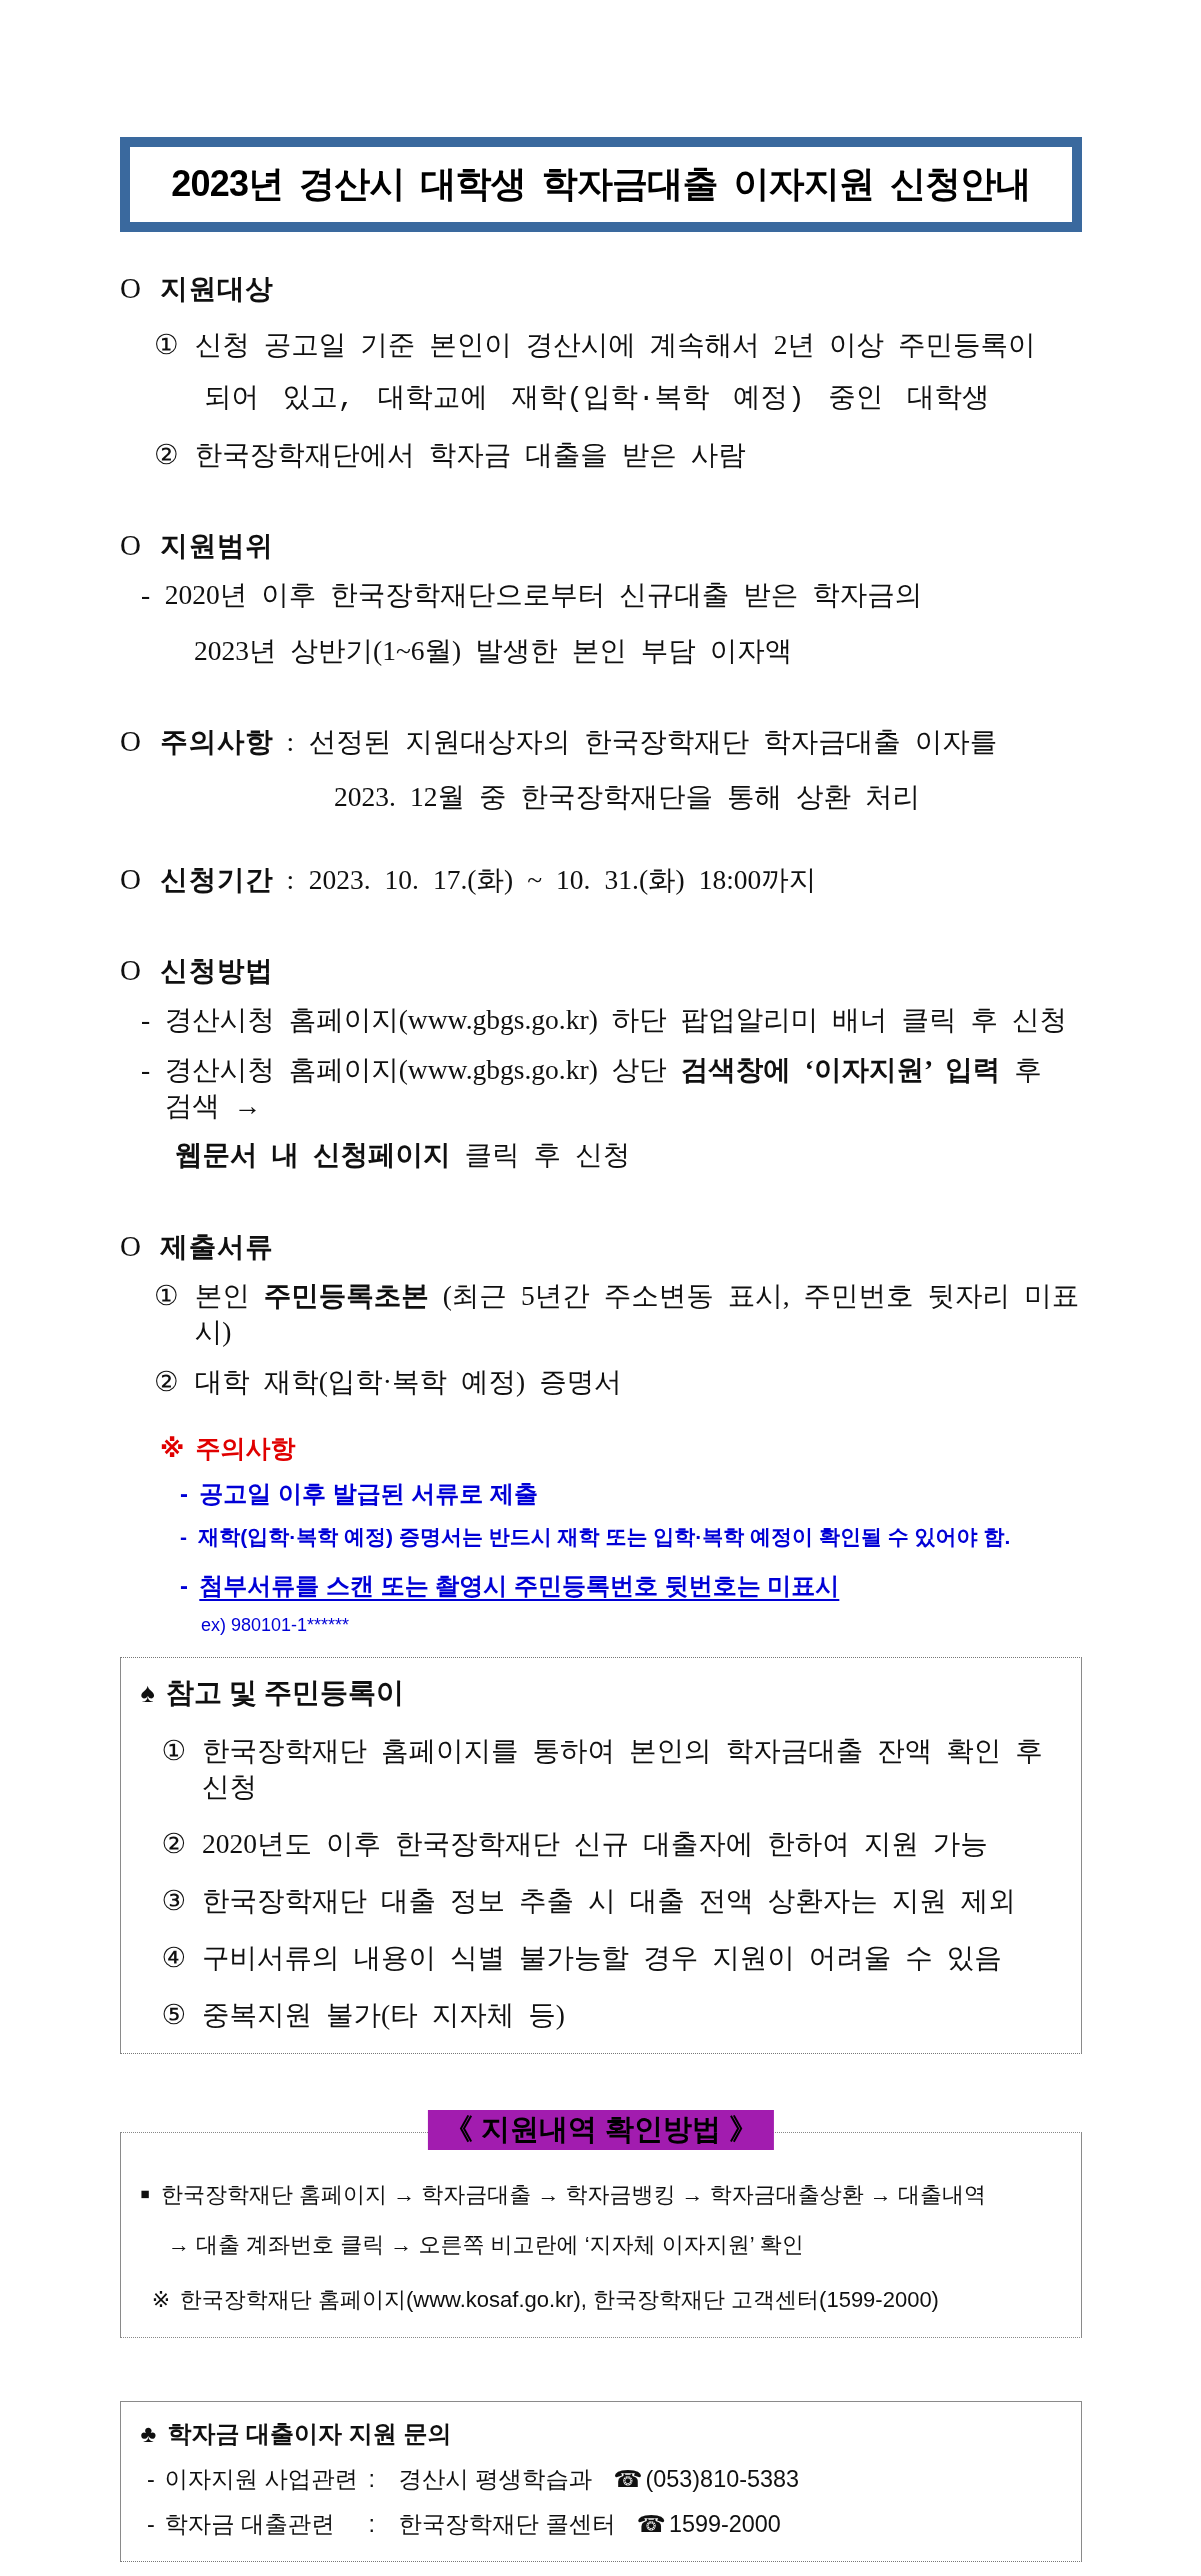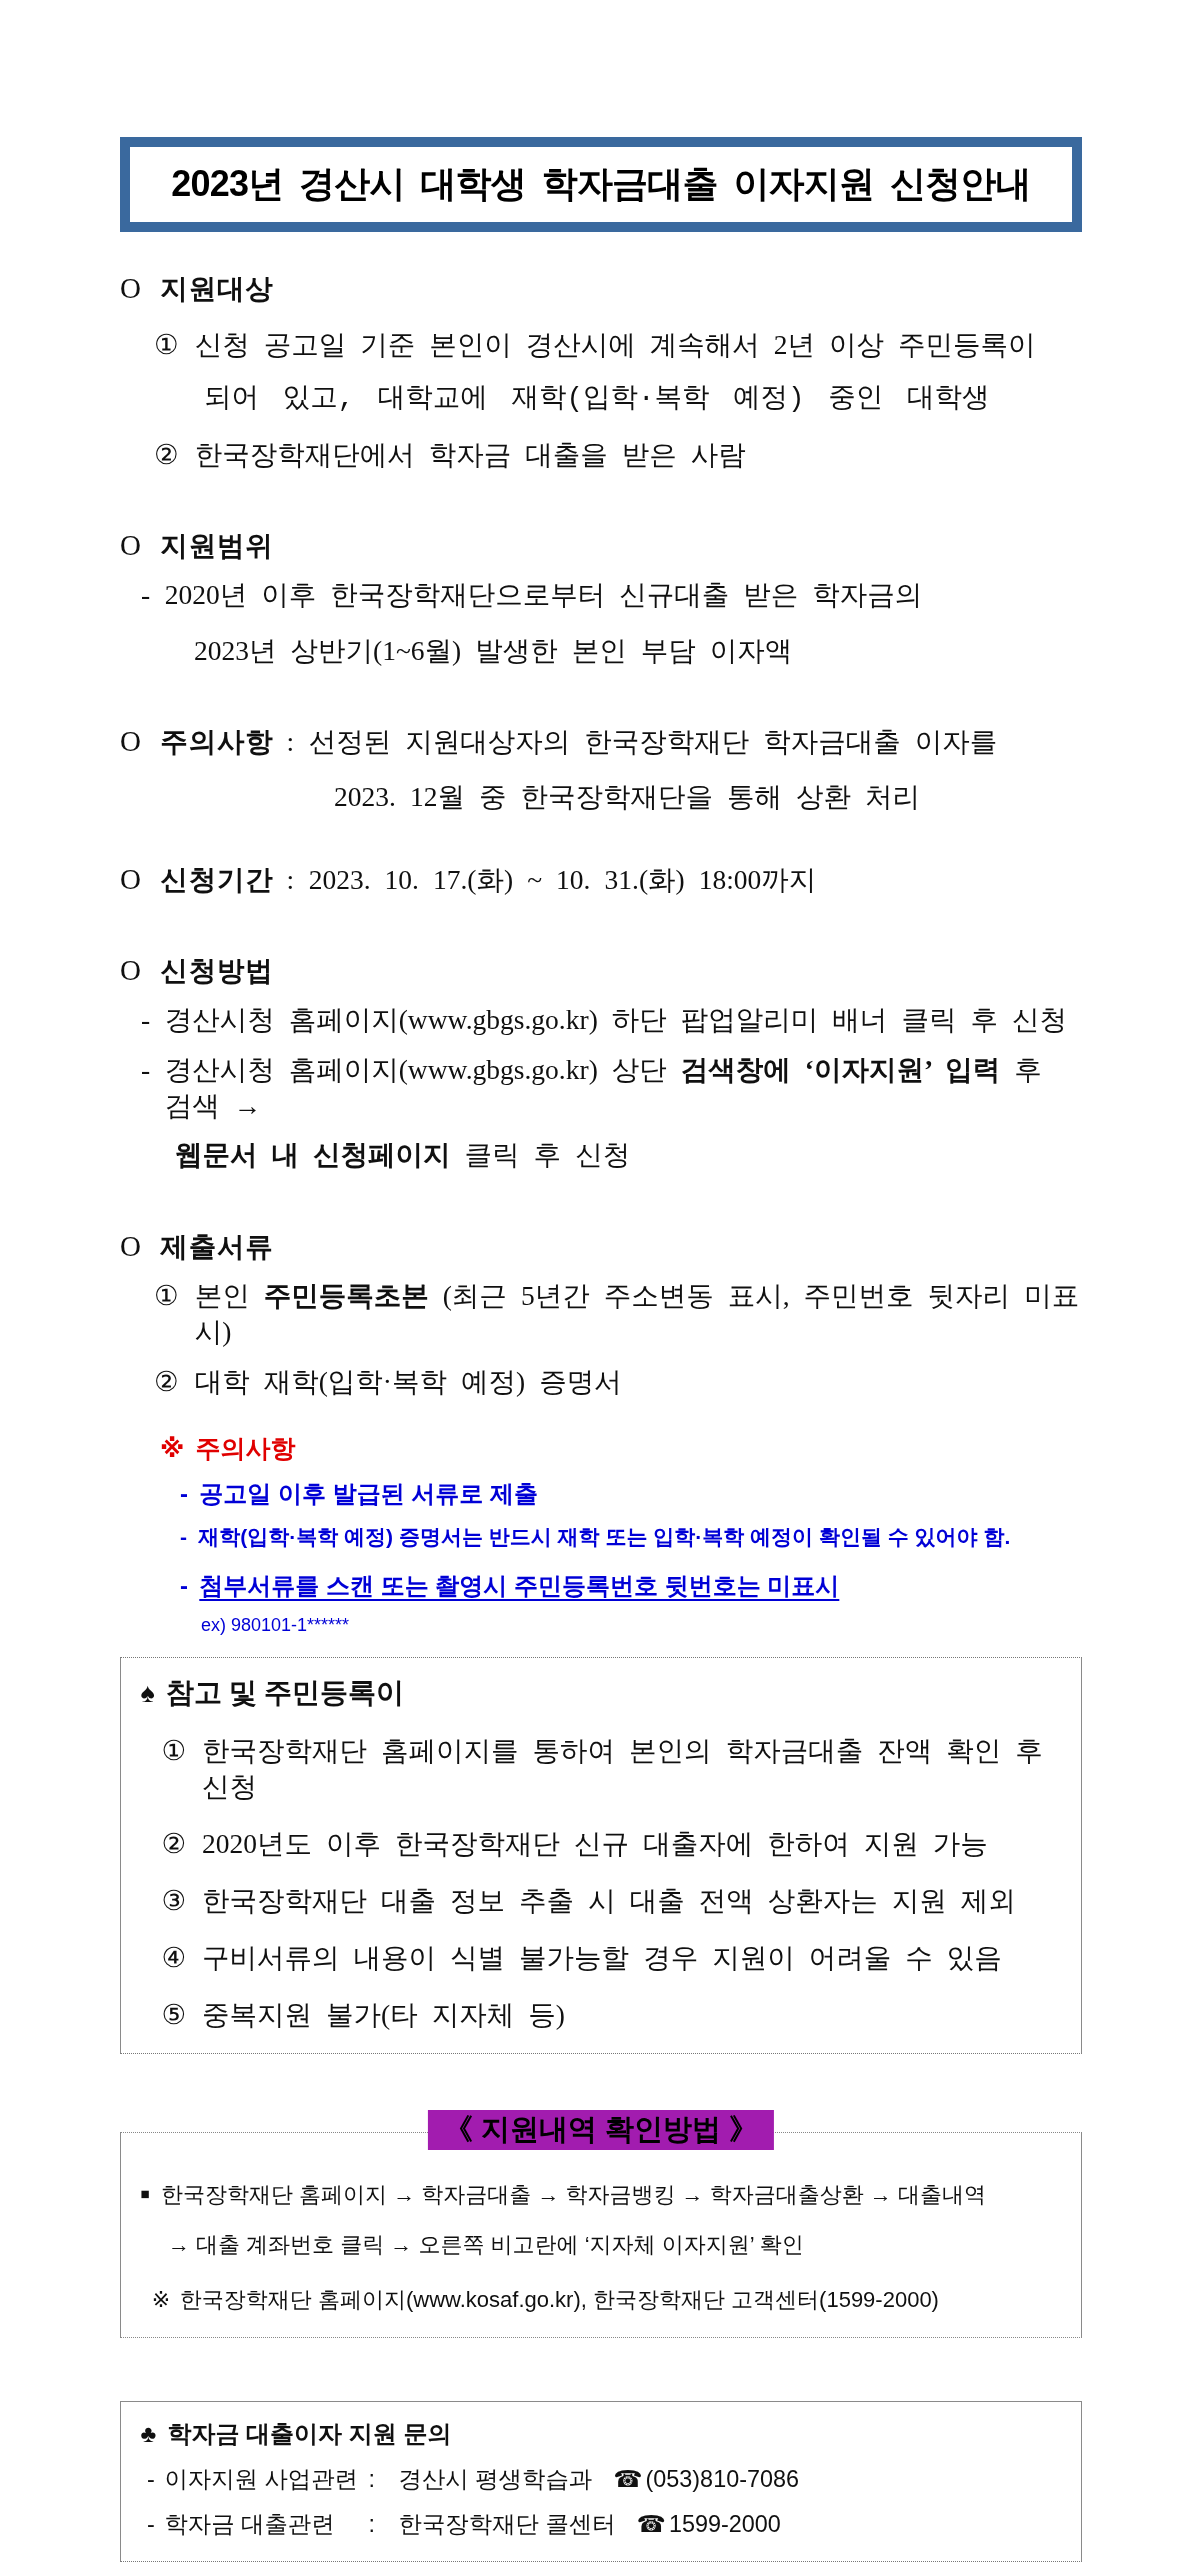--- a/index.html
+++ b/index.html
@@ -234,21 +234,21 @@
       <div class="ct-head">
         <span class="cmk">♣</span>
         <span>학자금 대출이자 지원 문의</span>
       </div>
       <div class="ct-row">
         <span class="dash">-</span>
         <span class="ct-name">이자지원 사업관련</span>
         <span class="ct-colon">:</span>
         <span class="ct-org">경산시 평생학습과</span>
         <span class="ct-phone-icon">☎</span>
-        <span>(053)810-7086</span>
+        <span>(053)810-5383</span>
       </div>
       <div class="ct-row">
         <span class="dash">-</span>
         <span class="ct-name">학자금 대출관련</span>
         <span class="ct-colon">:</span>
         <span class="ct-org">한국장학재단 콜센터</span>
         <span class="ct-phone-icon">☎</span>
         <span>1599-2000</span>
       </div>
     </div>

